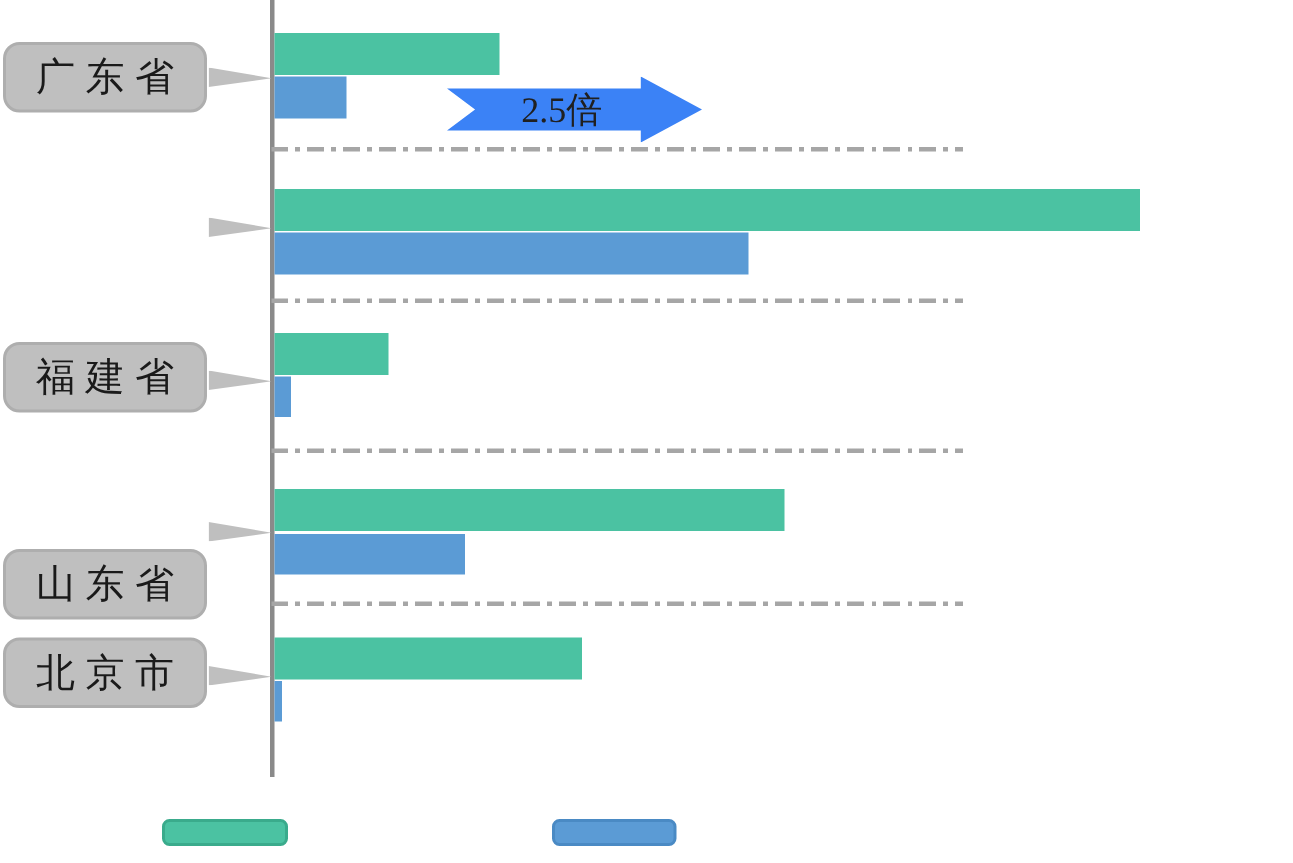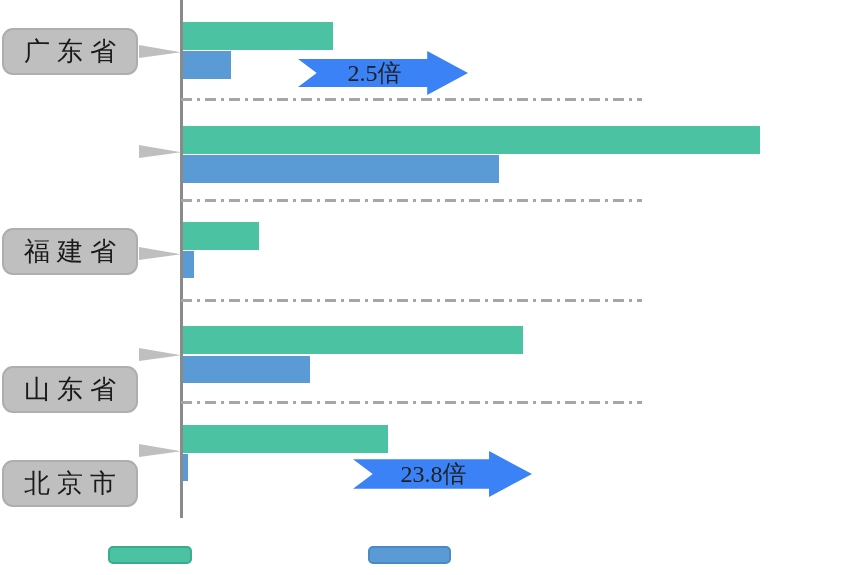--- a/index.html
+++ b/index.html
@@ -17,21 +17,21 @@
   .callout{position:absolute;left:2px;width:136px;height:47px;background:#bfbfbf;border:2px solid #aeaeae;
            border-radius:11px;box-sizing:border-box;display:flex;align-items:center;justify-content:center;
            font-size:26px;letter-spacing:7px;}
   .callout span{padding-left:7px;white-space:nowrap;}
   .tail{position:absolute;left:139px;width:42px;height:13px;background:#bfbfbf;
         clip-path:polygon(0 0,100% 55%,0 100%);}
   .cb1{top:28px;} .t1{top:45px;}
   .cb2{top:128px;} .t2{top:145px;}
   .cb3{top:228px;} .t3{top:247px;}
   .cb4{top:330px;margin-top:36px;} .t4{top:348px;}
-  .cb5{top:425px;margin-top:35px;} .t5{top:444px;}
+  .cb5{top:425px;} .t5{top:444px;}
   
   .bar{position:absolute;left:183px;height:28px;}
   .green{background:#4bc2a2;}
   .blue{background:#5b9bd5;}
   .g1{top:22px;} .b1{top:51px;}
   .g2{top:126px;} .b2{top:155px;}
   .g3{top:222px;} .b3{top:251px;height:27px;}
   .g4{top:326px;} .b4{top:356px;height:27px;}
   .g5{top:425px;} .b5{top:454px;height:27px;}
   
@@ -92,20 +92,17 @@
   <div class="tail t4"></div>
   <div class="bar green g4" style="width: 340px;"></div>
   <div class="bar blue b4" style="width: 127px;"></div>
 
   <div class="callout cb5">
     <span>北京市</span>
   </div>
   <div class="tail t5"></div>
   <div class="bar green g5" style="width: 205px;"></div>
   <div class="bar blue b5" style="width: 5px;"></div>
-  <div class="arrow a5">
-    <span>23.8倍</span>
-  </div>
 
   <div class="swatch sw-green"></div>
   <div class="swatch sw-blue"></div>
 
 </div>
 
 </body></html>

